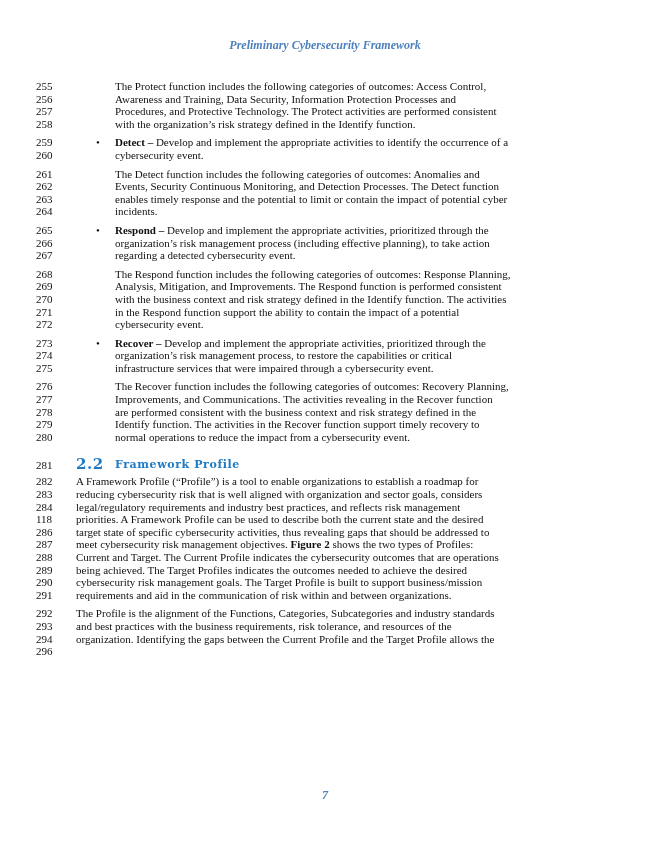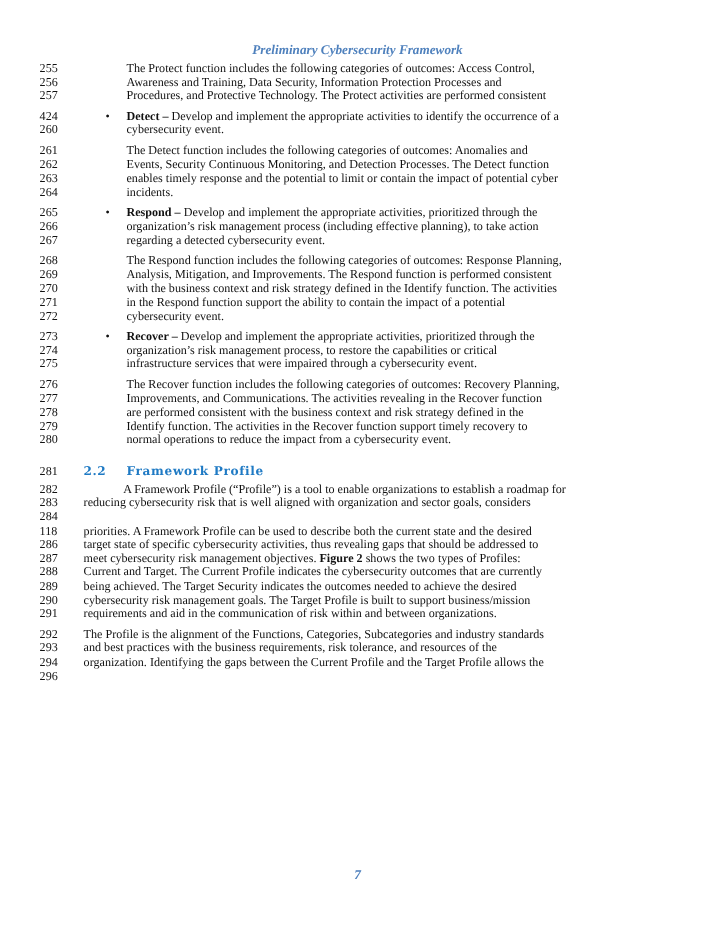--- a/index.html
+++ b/index.html
@@ -1,31 +1,31 @@
 <!DOCTYPE html>
 <html><head>
 <meta charset="utf-8">
 <style>
   html, body { margin: 0; padding: 0; background: #ffffff; }
   body { width: 650px; height: 841px; position: relative; overflow: hidden;
          font-family: "Liberation Serif", serif; color: #111; }
   .header { position: absolute; top: 38px; left: 0; width: 650px; text-align: center;
             font-style: italic; font-weight: bold; font-size: 12px; color: #4f81bd; }
-  .body { position: absolute; top: 56px; left: 0; width: 522px; }
+  .body { position: absolute; top: 80px; left: 0; width: 522px; }
   .para { margin: 0 0 6px 0; }
   .line { position: relative; height: 12.6px; line-height: 12.6px; font-size: 11px; white-space: nowrap; }
   .ln { position: absolute; left: 36px; width: 30px; font-size: 11px; }
   .txt { position: absolute; left: 76px; }
   .ind .txt { left: 115px; }
   .bullet { position: absolute; left: 96px; font-size: 11px; }
   b { font-weight: bold; }
   .heading { position: relative; height: 15px; line-height: 15px; margin: 14px 0 3px 0; white-space: nowrap; }
   .heading .ln { top: 1px; line-height: 15px; }
   .hnum { position: absolute; left: 76px; font-family: "DejaVu Serif", serif; font-weight: bold;
-          font-size: 11px; color: #1f7ac4; letter-spacing: 0.5px; text-align: center; }
+          font-size: 15px; color: #1f7ac4; letter-spacing: 0.5px; text-align: center; }
   .htitle { position: absolute; left: 115px; font-family: "DejaVu Serif", serif; font-weight: bold;
             font-size: 11px; color: #1f7ac4; letter-spacing: 0.6px; }
   .pagenum { position: absolute; top: 788px; left: 0; width: 650px; text-align: center;
              font-style: italic; font-weight: bold; font-size: 12px; color: #4f81bd; }
 </style>
 </head>
 <body>
 
 <div class="header">Preliminary Cybersecurity Framework</div>
 
@@ -36,24 +36,28 @@
         <span class="txt">The Protect function includes the following categories of outcomes:  Access Control,</span>
       </div>
       <div class="line">
         <span class="ln">256</span>
         <span class="txt">Awareness and Training, Data Security, Information Protection Processes and</span>
       </div>
       <div class="line">
         <span class="ln">257</span>
         <span class="txt">Procedures, and Protective Technology.  The Protect activities are performed consistent</span>
       </div>
-    </div>
-    <div class="para ind">
-      <div class="line">
-        <span class="ln">424</span>
+      <div class="line">
+        <span class="ln">258</span>
+        <span class="txt">with the organization’s risk strategy defined in the Identify function.</span>
+      </div>
+    </div>
+    <div class="para ind">
+      <div class="line">
+        <span class="ln">259</span>
         <span class="bullet">•</span>
         <span class="txt"><b>Detect –</b><span style="white-space: pre;"> Develop and implement the appropriate activities to identify the occurrence of a</span></span>
       </div>
       <div class="line">
         <span class="ln">260</span>
         <span class="txt">cybersecurity event.</span>
       </div>
     </div>
     <div class="para ind">
       <div class="line">
@@ -148,48 +152,49 @@
       </div>
     </div>
     <div class="heading">
       <span class="ln">281</span>
       <span class="hnum">2.2</span>
       <span class="htitle">Framework Profile</span>
     </div>
     <div class="para">
       <div class="line">
         <span class="ln">282</span>
-        <span class="txt" style="white-space: pre; margin-left: 36px;">A Framework Profile (“Profile”) is a tool to enable organizations to establish a roadmap for</span>
+        <span class="txt" style="white-space: pre;">A Framework Profile (“Profile”) is a tool to enable organizations to establish a roadmap for</span>
       </div>
       <div class="line">
         <span class="ln">283</span>
         <span class="txt" style="white-space: pre;">reducing cybersecurity risk that is well aligned with organization and sector goals, considers</span>
       </div>
       <div class="line">
         <span class="ln">284</span>
+        <span class="txt" style="white-space: pre;">legal/regulatory requirements and industry best practices, and reflects risk management</span>
       </div>
       <div class="line">
         <span class="ln">118</span>
         <span class="txt" style="white-space: pre;">priorities. A Framework Profile can be used to describe both the current state and the desired</span>
       </div>
       <div class="line">
         <span class="ln">286</span>
         <span class="txt" style="white-space: pre;">target state of specific cybersecurity activities, thus revealing gaps that should be addressed to</span>
       </div>
       <div class="line">
         <span class="ln">287</span>
         <span class="txt" style="white-space: pre; text-align: right;"><span>meet cybersecurity risk management objectives. </span><b>Figure 2</b><span> shows the two types of Profiles:</span></span>
       </div>
       <div class="line">
         <span class="ln">288</span>
-        <span class="txt" style="white-space: pre;">Current and Target. The Current Profile indicates the cybersecurity outcomes that are currently</span>
+        <span class="txt" style="white-space: pre;">Current and Target. The Current Profile indicates the cybersecurity outcomes that are operations</span>
       </div>
       <div class="line">
         <span class="ln">289</span>
-        <span class="txt" style="white-space: pre;">being achieved. The Target Security indicates the outcomes needed to achieve the desired</span>
+        <span class="txt" style="white-space: pre;">being achieved. The Target Profiles indicates the outcomes needed to achieve the desired</span>
       </div>
       <div class="line">
         <span class="ln">290</span>
         <span class="txt" style="white-space: pre;">cybersecurity risk management goals. The Target Profile is built to support business/mission</span>
       </div>
       <div class="line">
         <span class="ln">291</span>
         <span class="txt" style="white-space: pre;">requirements and aid in the communication of risk within and between organizations.</span>
       </div>
     </div>

